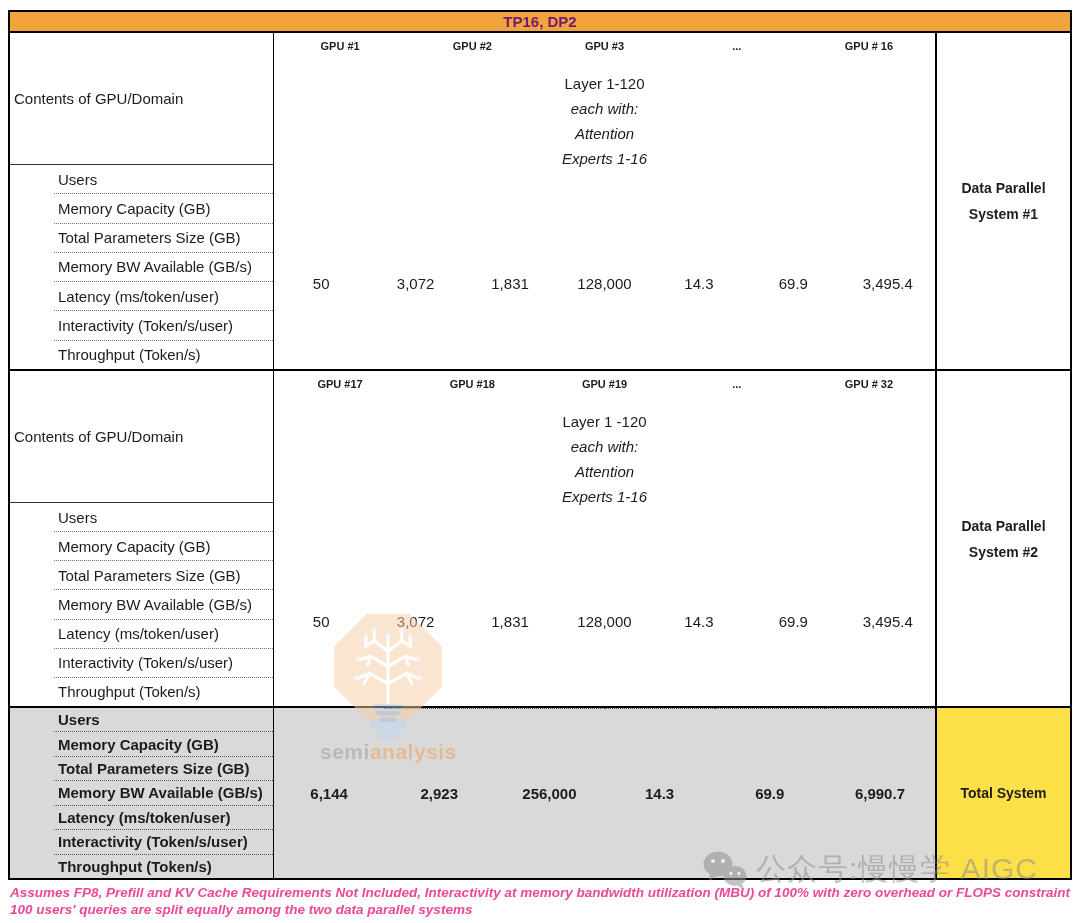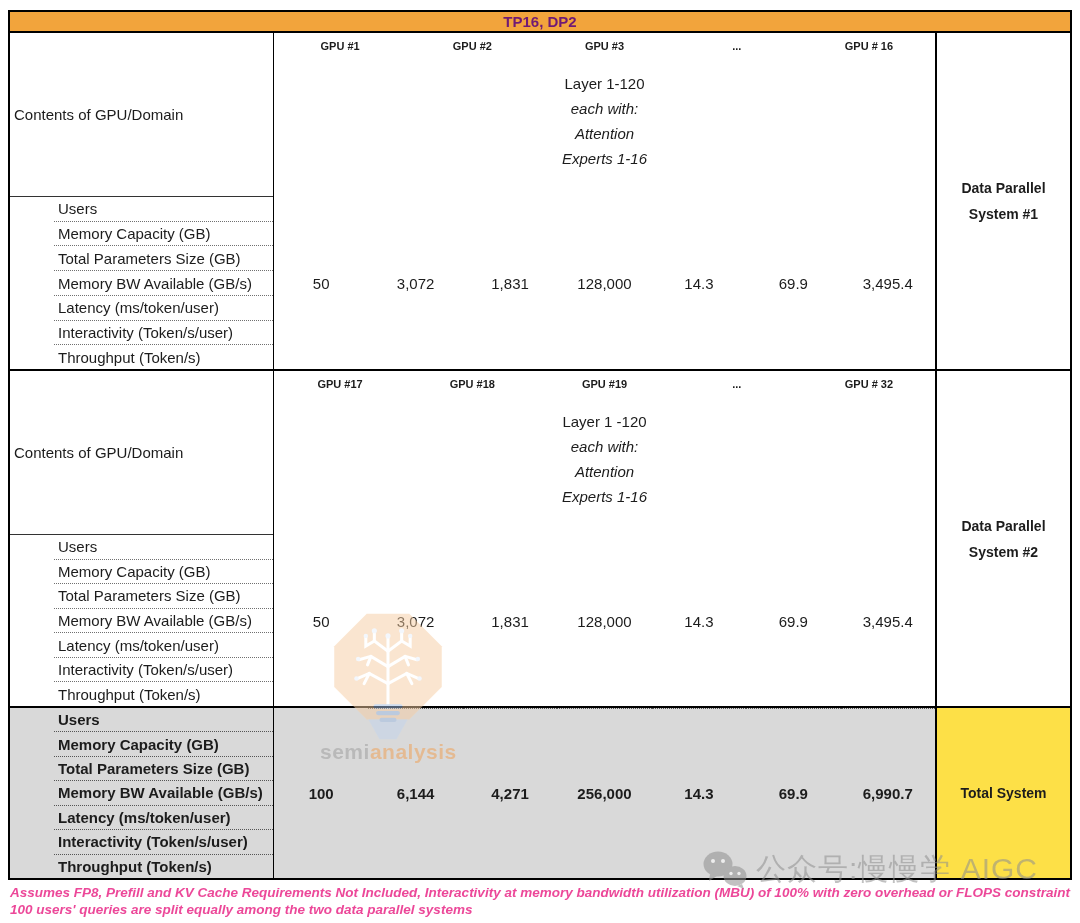--- a/index.html
+++ b/index.html
@@ -14,21 +14,21 @@
   
   .titlebar{
     height:19px;background:#F2A43C;border-bottom:2px solid #000;
     display:flex;align-items:center;justify-content:center;
     font-weight:bold;font-size:15px;color:#701a75;
   }
   
   .block{display:flex;height:336px;border-bottom:2px solid #000;}
   .labelcol{width:264px;border-right:1px solid #000;display:flex;flex-direction:column;box-sizing:border-box;}
   .domain-cell{
-    height:164px;border-bottom:1px solid #333;display:flex;align-items:center;
+    height:132px;border-bottom:1px solid #333;display:flex;align-items:center;
     padding-left:4px;font-size:15px;box-sizing:border-box;
   }
   .label-rows{flex:1;display:flex;flex-direction:column;padding-left:44px;}
   .label-row{flex:1;display:flex;align-items:center;padding-left:4px;font-size:15px;box-sizing:border-box;}
   .label-row + .label-row{border-top:1px dotted #707070;}
   .datacol{flex:1;display:flex;flex-direction:column;box-sizing:border-box;}
   .gpu-row{height:28px;display:flex;}
   .gpu-cell{flex:1;text-align:center;font-weight:bold;font-size:11px;padding-top:7px;box-sizing:border-box;}
   .content-lines{height:137px;text-align:center;font-size:15px;line-height:25px;padding-top:10px;box-sizing:border-box;}
   .content-lines .italic{font-style:italic;}
@@ -166,23 +166,22 @@
         <div class="label-row">Memory Capacity (GB)</div>
         <div class="label-row">Total Parameters Size  (GB)</div>
         <div class="label-row">Memory BW Available (GB/s)</div>
         <div class="label-row">Latency (ms/token/user)</div>
         <div class="label-row">Interactivity (Token/s/user)</div>
         <div class="label-row">Throughput (Token/s)</div>
       </div>
     </div>
     <div class="datacol">
       <div class="value-rows">
-        <div class="value-row">100</div>
         <div class="value-row">6,144</div>
-        <div class="value-row">4,271</div>
+        <div class="value-row">2,923</div>
         <div class="value-row">256,000</div>
         <div class="value-row">14.3</div>
         <div class="value-row">69.9</div>
         <div class="value-row">6,990.7</div>
       </div>
     </div>
     <div class="rightcol">
       <div>Total System</div>
     </div>
   </div>

